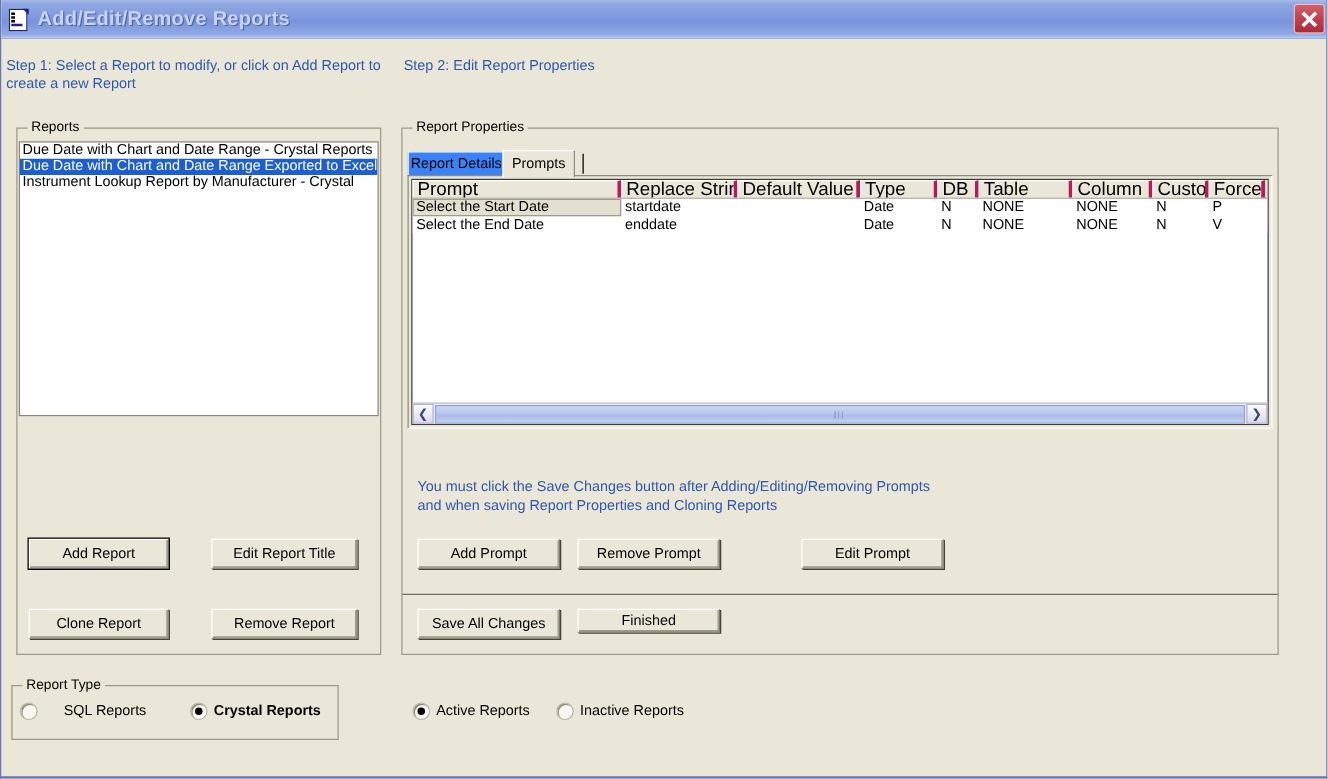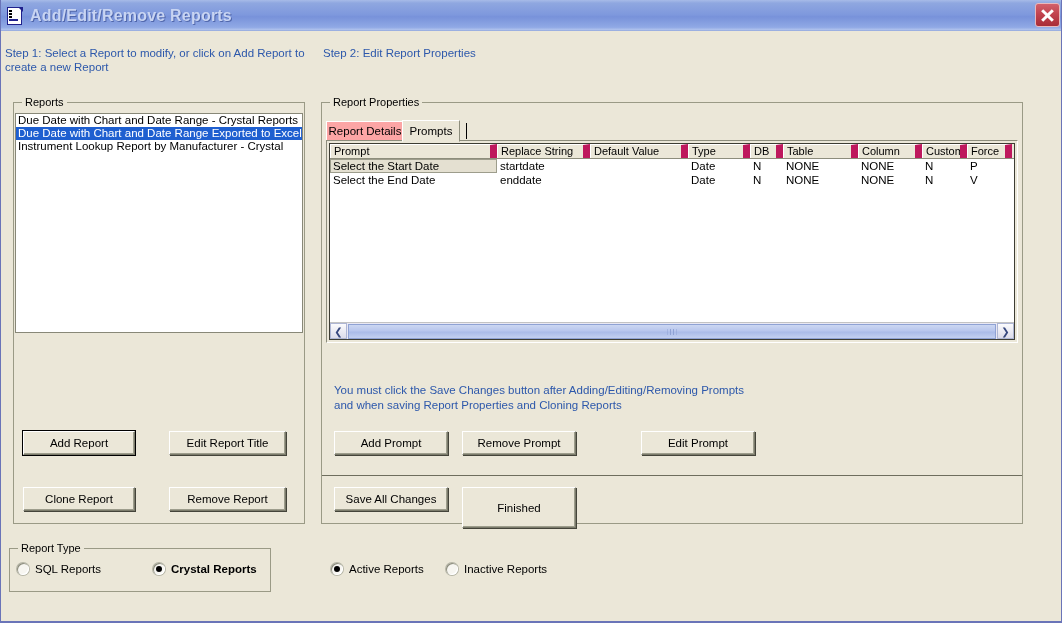--- a/index.html
+++ b/index.html
@@ -197,21 +197,21 @@
 
   #btn-add-report     { left: 22px;  top: 431px; width: 112px; height: 24px; }
   #btn-edit-title     { left: 168px; top: 431px; width: 117px; height: 24px; }
   #btn-clone-report   { left: 22px;  top: 487px; width: 112px; height: 24px; }
   #btn-remove-report  { left: 168px; top: 487px; width: 117px; height: 24px; }
 
   #btn-add-prompt     { left: 333px; top: 431px; width: 114px; height: 24px; }
   #btn-remove-prompt  { left: 461px; top: 431px; width: 114px; height: 24px; }
   #btn-edit-prompt    { left: 640px; top: 431px; width: 114px; height: 24px; }
   #btn-save-all       { left: 333px; top: 487px; width: 114px; height: 24px; }
-  #btn-finished       { left: 461px; top: 487px; width: 114px; height: 41px; }
+  #btn-finished       { left: 461px; top: 487px; width: 114px; height: 19px; }
 
   
   #bottom-divider {
     position: absolute;
     left: 321px;
     top: 475px;
     width: 700px;
     height: 0;
     border-top: 1px solid #6e6e5e;
   }
@@ -220,21 +220,21 @@
   #tabstrip {
     position: absolute;
     left: 325px; top: 120px;
     width: 692px; height: 21px;
   }
   .tab {
     position: absolute;
     top: 1px;
     height: 20px;
     box-sizing: border-box;
-    background: #fca5a5;
+    background: #3b82f6;
     border: 1px solid #8d8d7c;
     border-bottom: none;
     border-top-color: #ffffff;
     border-left-color: #ffffff;
     font-size: 11.5px;
     color: #000000;
     text-align: center;
     line-height: 18px;
     cursor: pointer;
     white-space: nowrap;
@@ -283,24 +283,24 @@
     height: 15px;
     background: #ebe7d8;
     border-bottom: 1px solid #8d8d7c;
     box-sizing: border-box;
   }
   #grid-header .hcell {
     box-sizing: border-box;
     height: 14px;
     line-height: 13px;
     padding-left: 3px;
-    font-size: 11px;
-    color: #000000;
-    background: #ebe7d8;
-    border-right: 7px solid #be185d;
+    font-size: 15px;
+    color: #000000;
+    background: #ebe7d8;
+    border-right: 3px solid #be185d;
     border-top: 1px solid #ffffff;
     border-left: 1px solid #ffffff;
     overflow: hidden;
     white-space: nowrap;
     cursor: pointer;
   }
   .grid-row {
     display: flex;
     height: 14px;
     background: #ffffff;
@@ -415,21 +415,21 @@
     position: absolute;
     left: 3px; top: 3px;
     width: 6px; height: 6px;
     border-radius: 50%;
     background: #000000;
   }
   .radio-label {
     font-size: 11.5px;
     color: #000000;
   }
-  #radio-sql      { left: 16px;  top: 563px; }
+  #radio-sql      { left: 16px;  top: 563px; gap: 16px; }
   #radio-crystal  { left: 152px; top: 563px; font-weight: bold; }
   #radio-active   { left: 330px; top: 563px; }
   #radio-inactive { left: 445px; top: 563px; }
 </style>
 </head>
 <body>
 
 <div id="window">
 
   <div id="titlebar">

